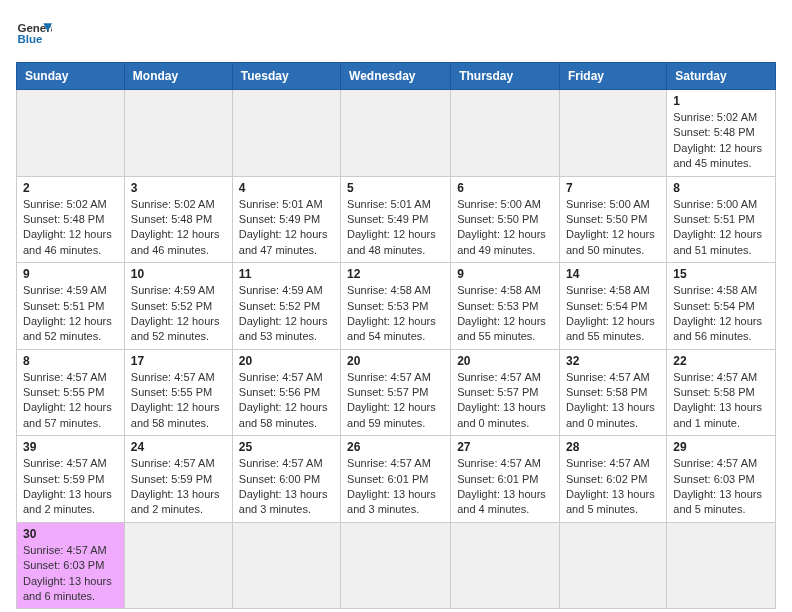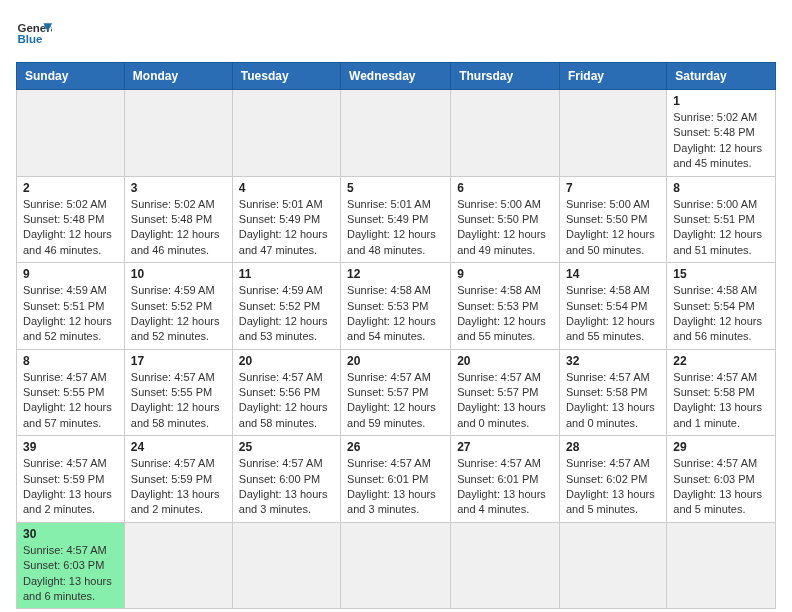--- a/index.html
+++ b/index.html
@@ -66,21 +66,21 @@
       font-size: 12px;
       margin-bottom: 2px;
       color: #222;
     }
     .day-info {
       color: #333;
       font-size: 11px;
       line-height: 1.4;
     }
     tr.last-row td {
-      background: #86efac;
+      background: #f0abfc;
     }
   </style>
 </head>
 <body>
 
 <div class="header-section">
   <div class="logo">
     <svg class="logo-icon" viewBox="0 0 50 50">
       <text x="2" y="22" font-size="16" font-weight="bold" fill="#333">General</text>
       <text x="2" y="38" font-size="16" font-weight="bold" fill="#1a6faf">Blue</text>

